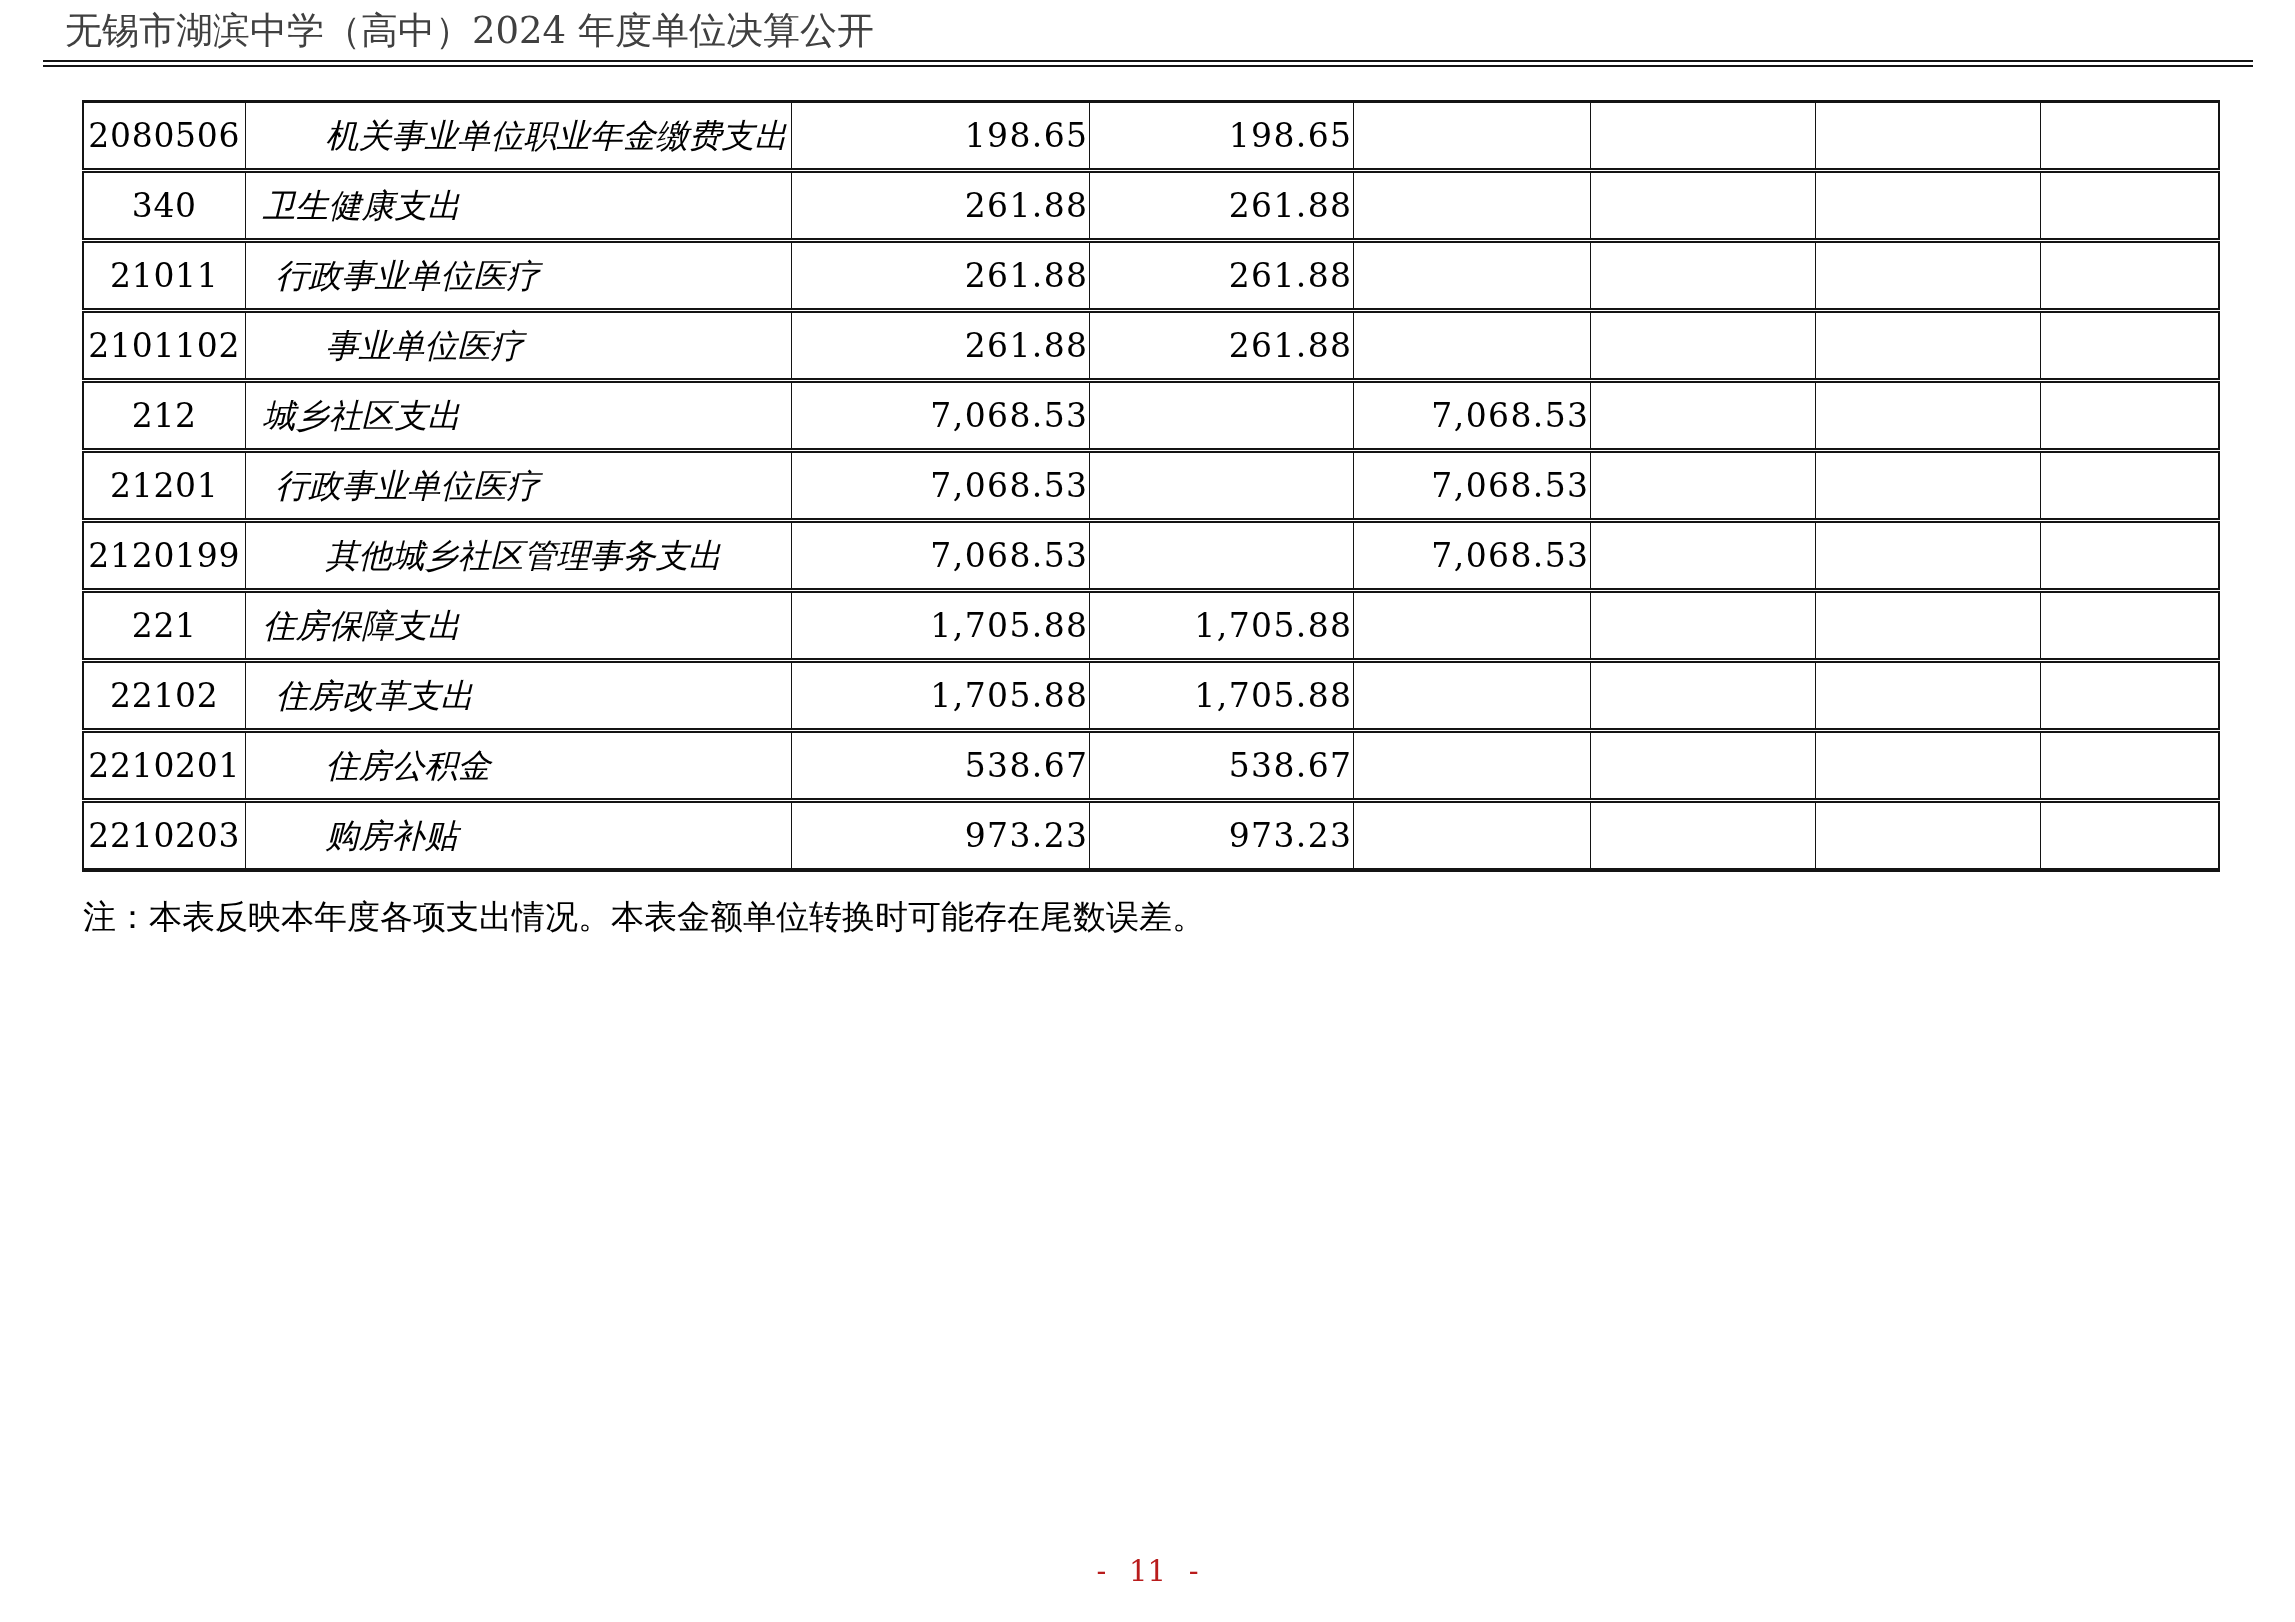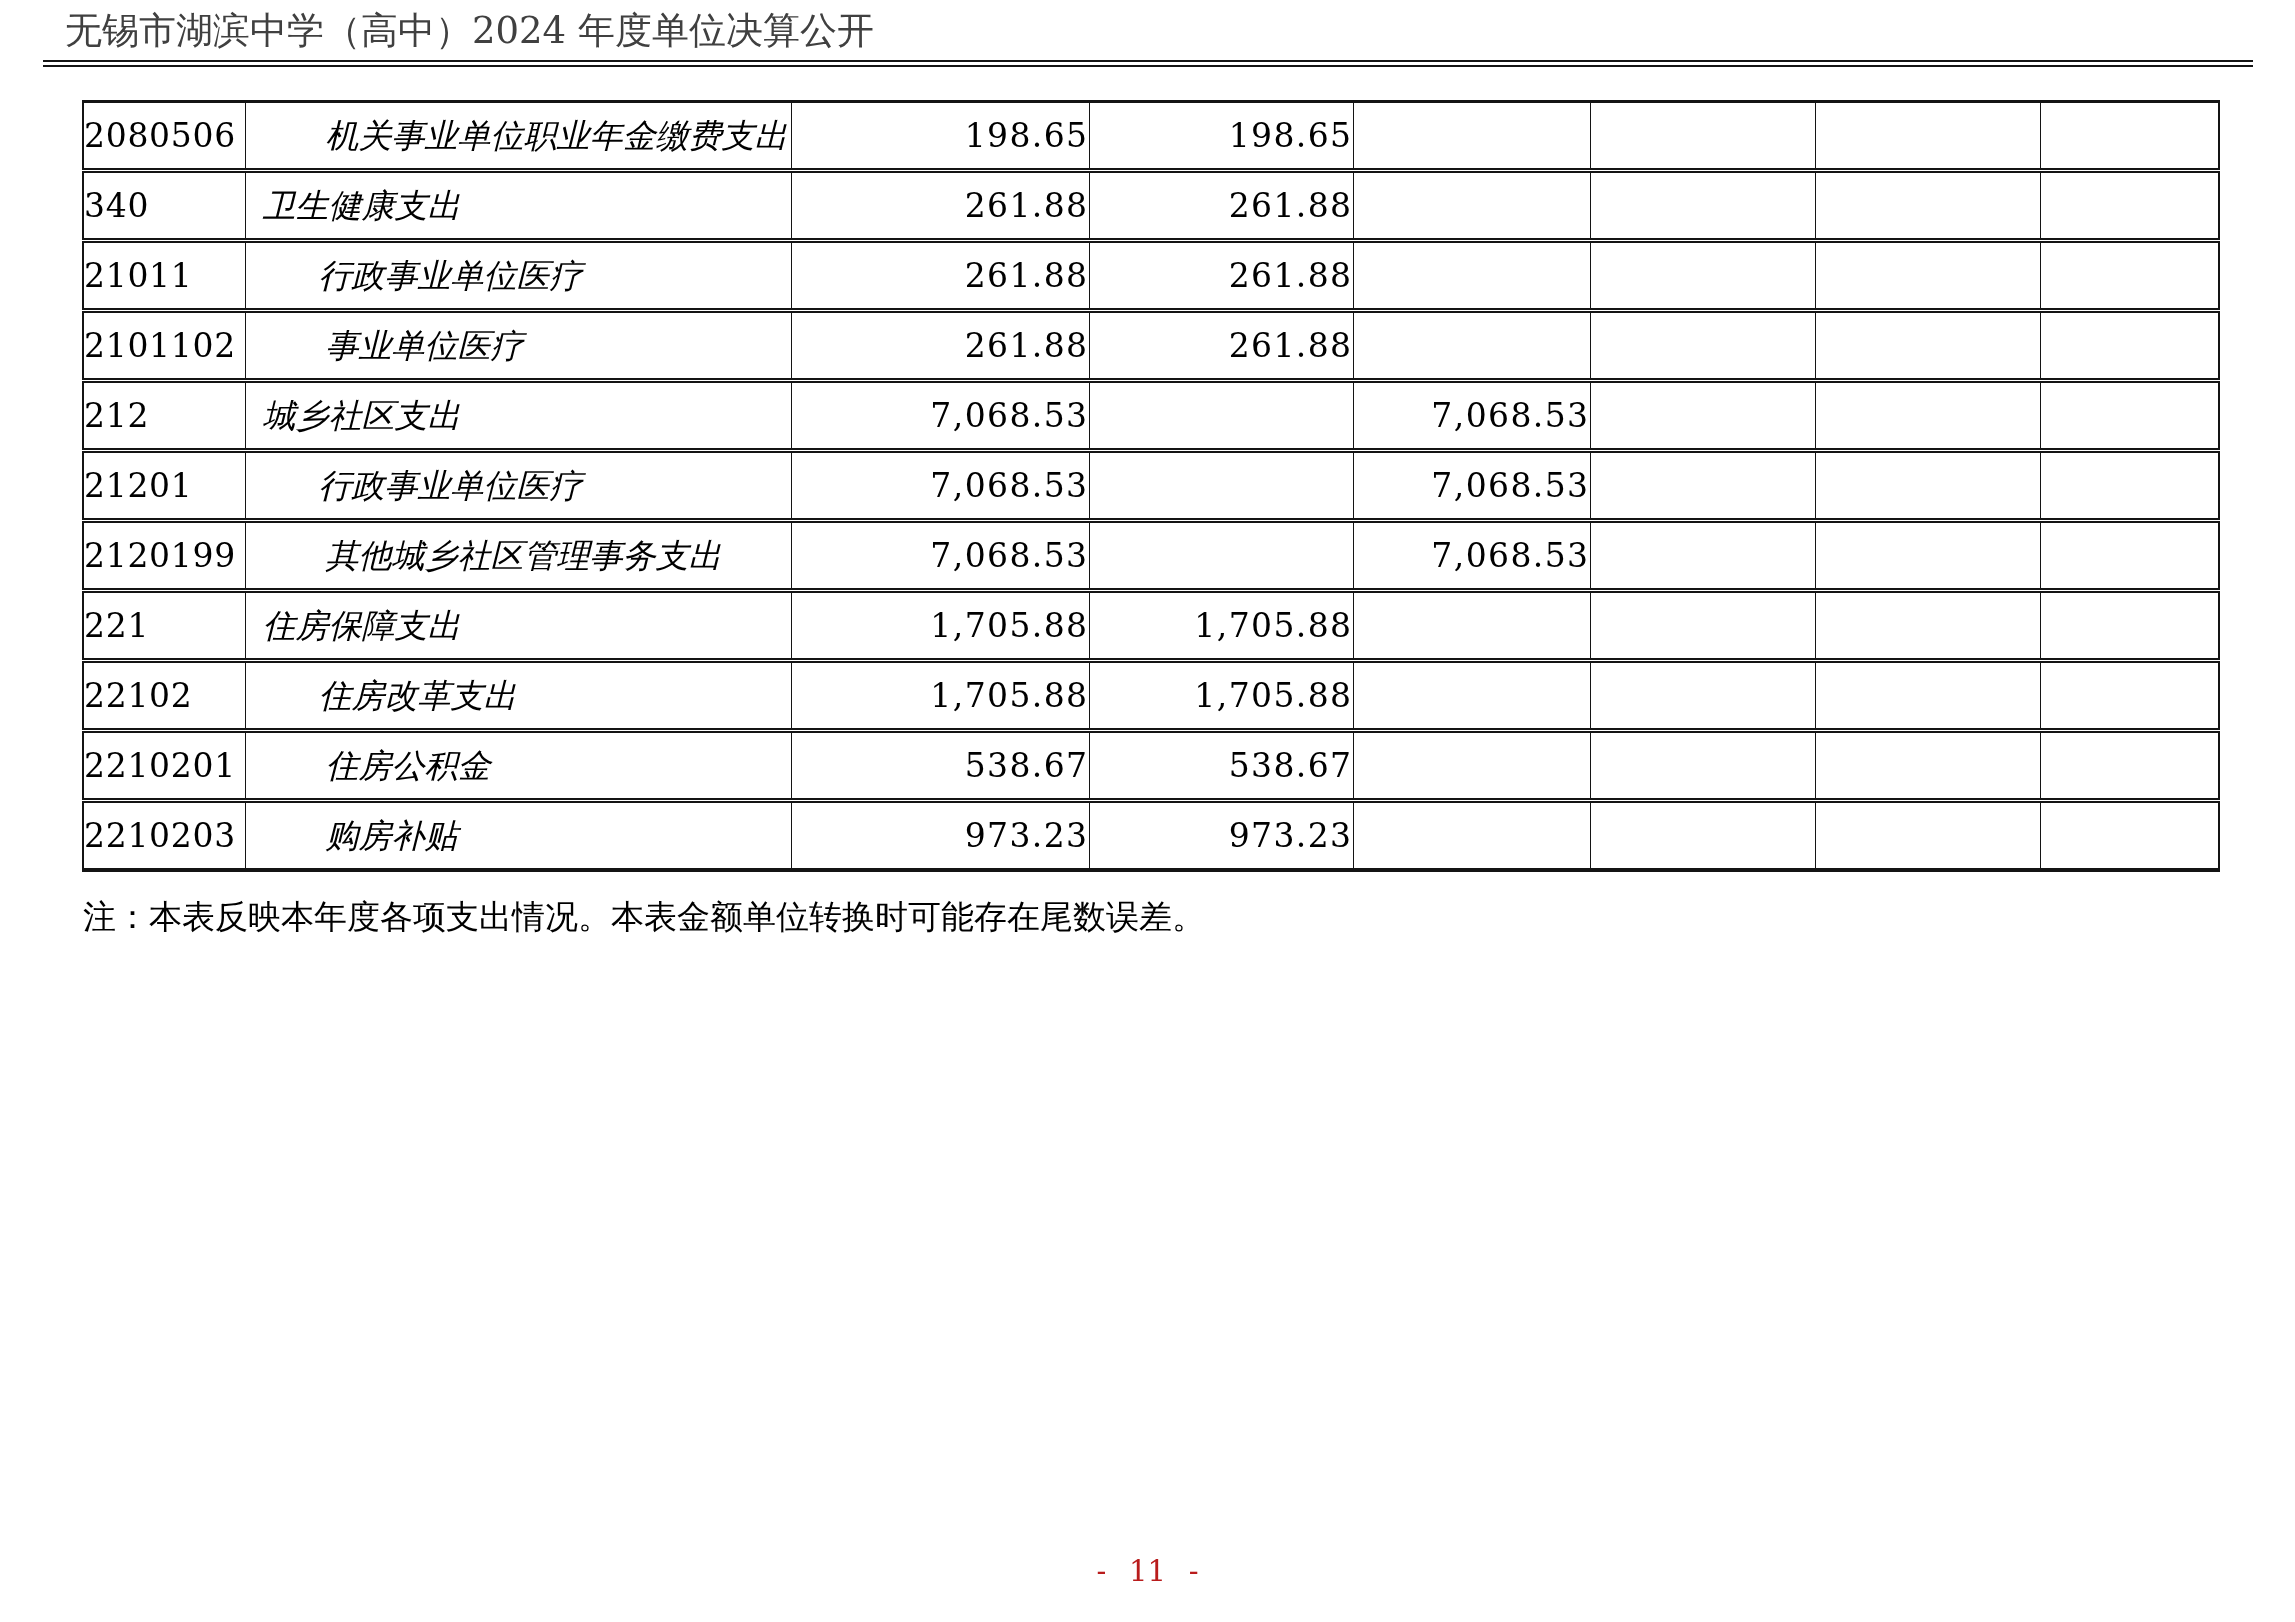--- a/index.html
+++ b/index.html
@@ -57,26 +57,26 @@
     padding: 0;
     vertical-align: middle;
     overflow: hidden;
     white-space: nowrap;
   }
   table.fin-table tr:last-child td {
     border-bottom: 4.8px solid #141414;
   }
   td.code {
     padding-left: 19px;
-    text-align: left;
+    text-align: center;
     letter-spacing: 0.7px;
   }
   td.name { text-align: left; font-style: italic; }
   td.name.ind0 { padding-left: 17px; }
-  td.name.ind1 { padding-left: 73px; }
+  td.name.ind1 { padding-left: 30px; }
   td.name.ind2 { padding-left: 80px; }
   td.num {
     text-align: right;
     padding-right: 23px;
     letter-spacing: 1.4px;
   }
 
   
   .table-note {
     position: absolute;

